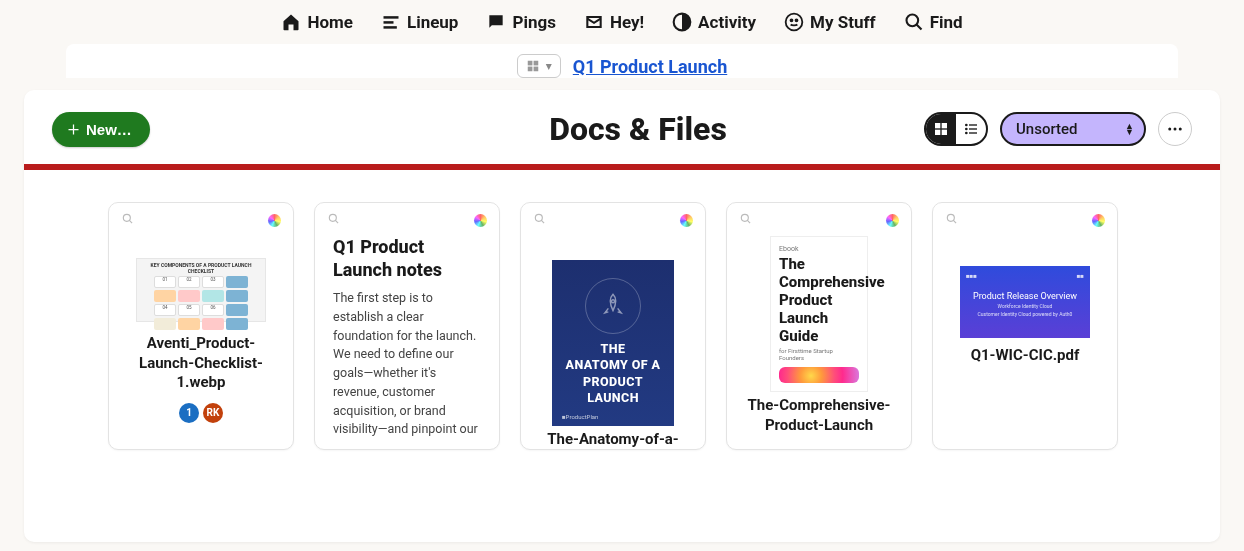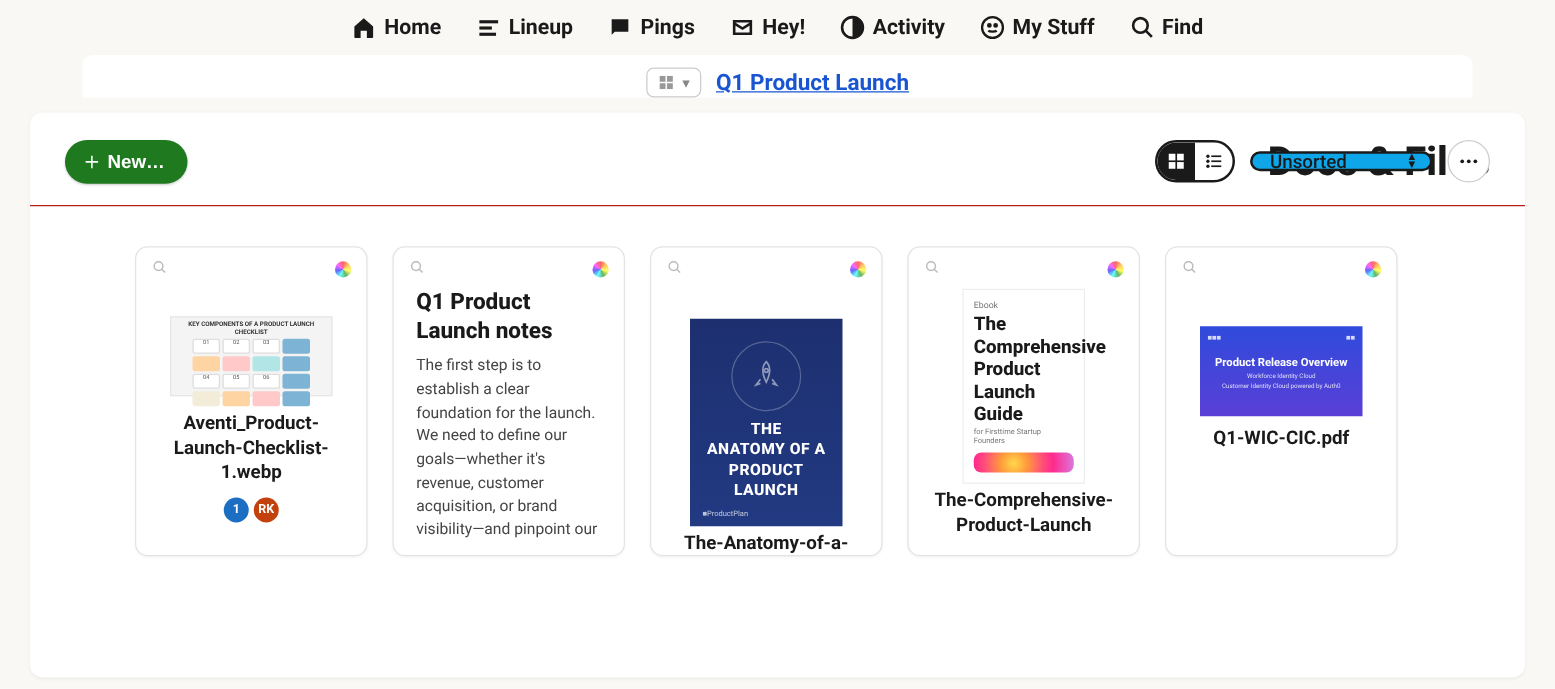--- a/index.html
+++ b/index.html
@@ -60,23 +60,23 @@
       margin: 12px 24px 30px 24px;
       border-radius: 10px;
       box-shadow: 0 1px 3px rgba(0,0,0,0.06);
       height: 452px;
       position: relative;
       overflow: hidden;
     }
     .panel-header {
       display: flex;
       align-items: center;
-      justify-content: flex-end;
+      justify-content: center;
       padding: 20px 28px 16px;
-      border-bottom: 1px solid #b91c1c;
+      border-bottom: 6px solid #b91c1c;
       position: relative;
     }
     .new-btn {
       position: absolute;
       left: 28px;
       background: #1f7a1f;
       color: #fff;
       border: none;
       border-radius: 22px;
       padding: 9px 18px 9px 14px;
@@ -116,27 +116,27 @@
       cursor: pointer;
     }
     .toggle-view .seg.active { background: #1a1a1a; color: #fff; }
     .toggle-view svg { width: 16px; height: 16px; }
     .sort-select {
       border: 2px solid #1a1a1a;
       border-radius: 22px;
       padding: 6px 28px 6px 14px;
       font-size: 15px;
       font-weight: 500;
-      background: #0ea5e9;
+      background: #c4b5fd;
       cursor: pointer;
       position: relative;
       display: flex;
       align-items: center;
       width: 146px;
-      height: 16px;
+      height: 34px;
     }
     .sort-select .arrows {
       position: absolute;
       right: 10px;
       display: flex;
       flex-direction: column;
       gap: 0;
       line-height: 6px;
       font-size: 9px;
     }
@@ -305,21 +305,21 @@
 
     .thumb-pdf {
       width: 130px;
       height: 72px;
       background: linear-gradient(#2f4bdc, #5a3fd6);
       color: #fff;
       padding: 6px;
       font-size: 7px;
     }
     .thumb-pdf .bar { display:flex; justify-content:space-between; font-size:6px; opacity:0.8;}
-    .thumb-pdf .pdf-title { font-size: 9px; font-weight:700; text-align:center; margin-top:12px;}
+    .thumb-pdf .pdf-title { font-size: 9px; font-weight:400; text-align:center; margin-top:12px;}
     .thumb-pdf .pdf-sub { font-size:5px; text-align:center; opacity:0.8; margin-top:2px;}
   </style>
 </head>
 <body>
 
 <div class="top-nav">
   <div class="nav-item">
     <svg viewBox="0 0 24 24" fill="currentColor">
         <path d="M3 11l9-8 9 8v10a1 1 0 01-1 1h-5v-7h-6v7H4a1 1 0 01-1-1V11z"></path>
       </svg>

